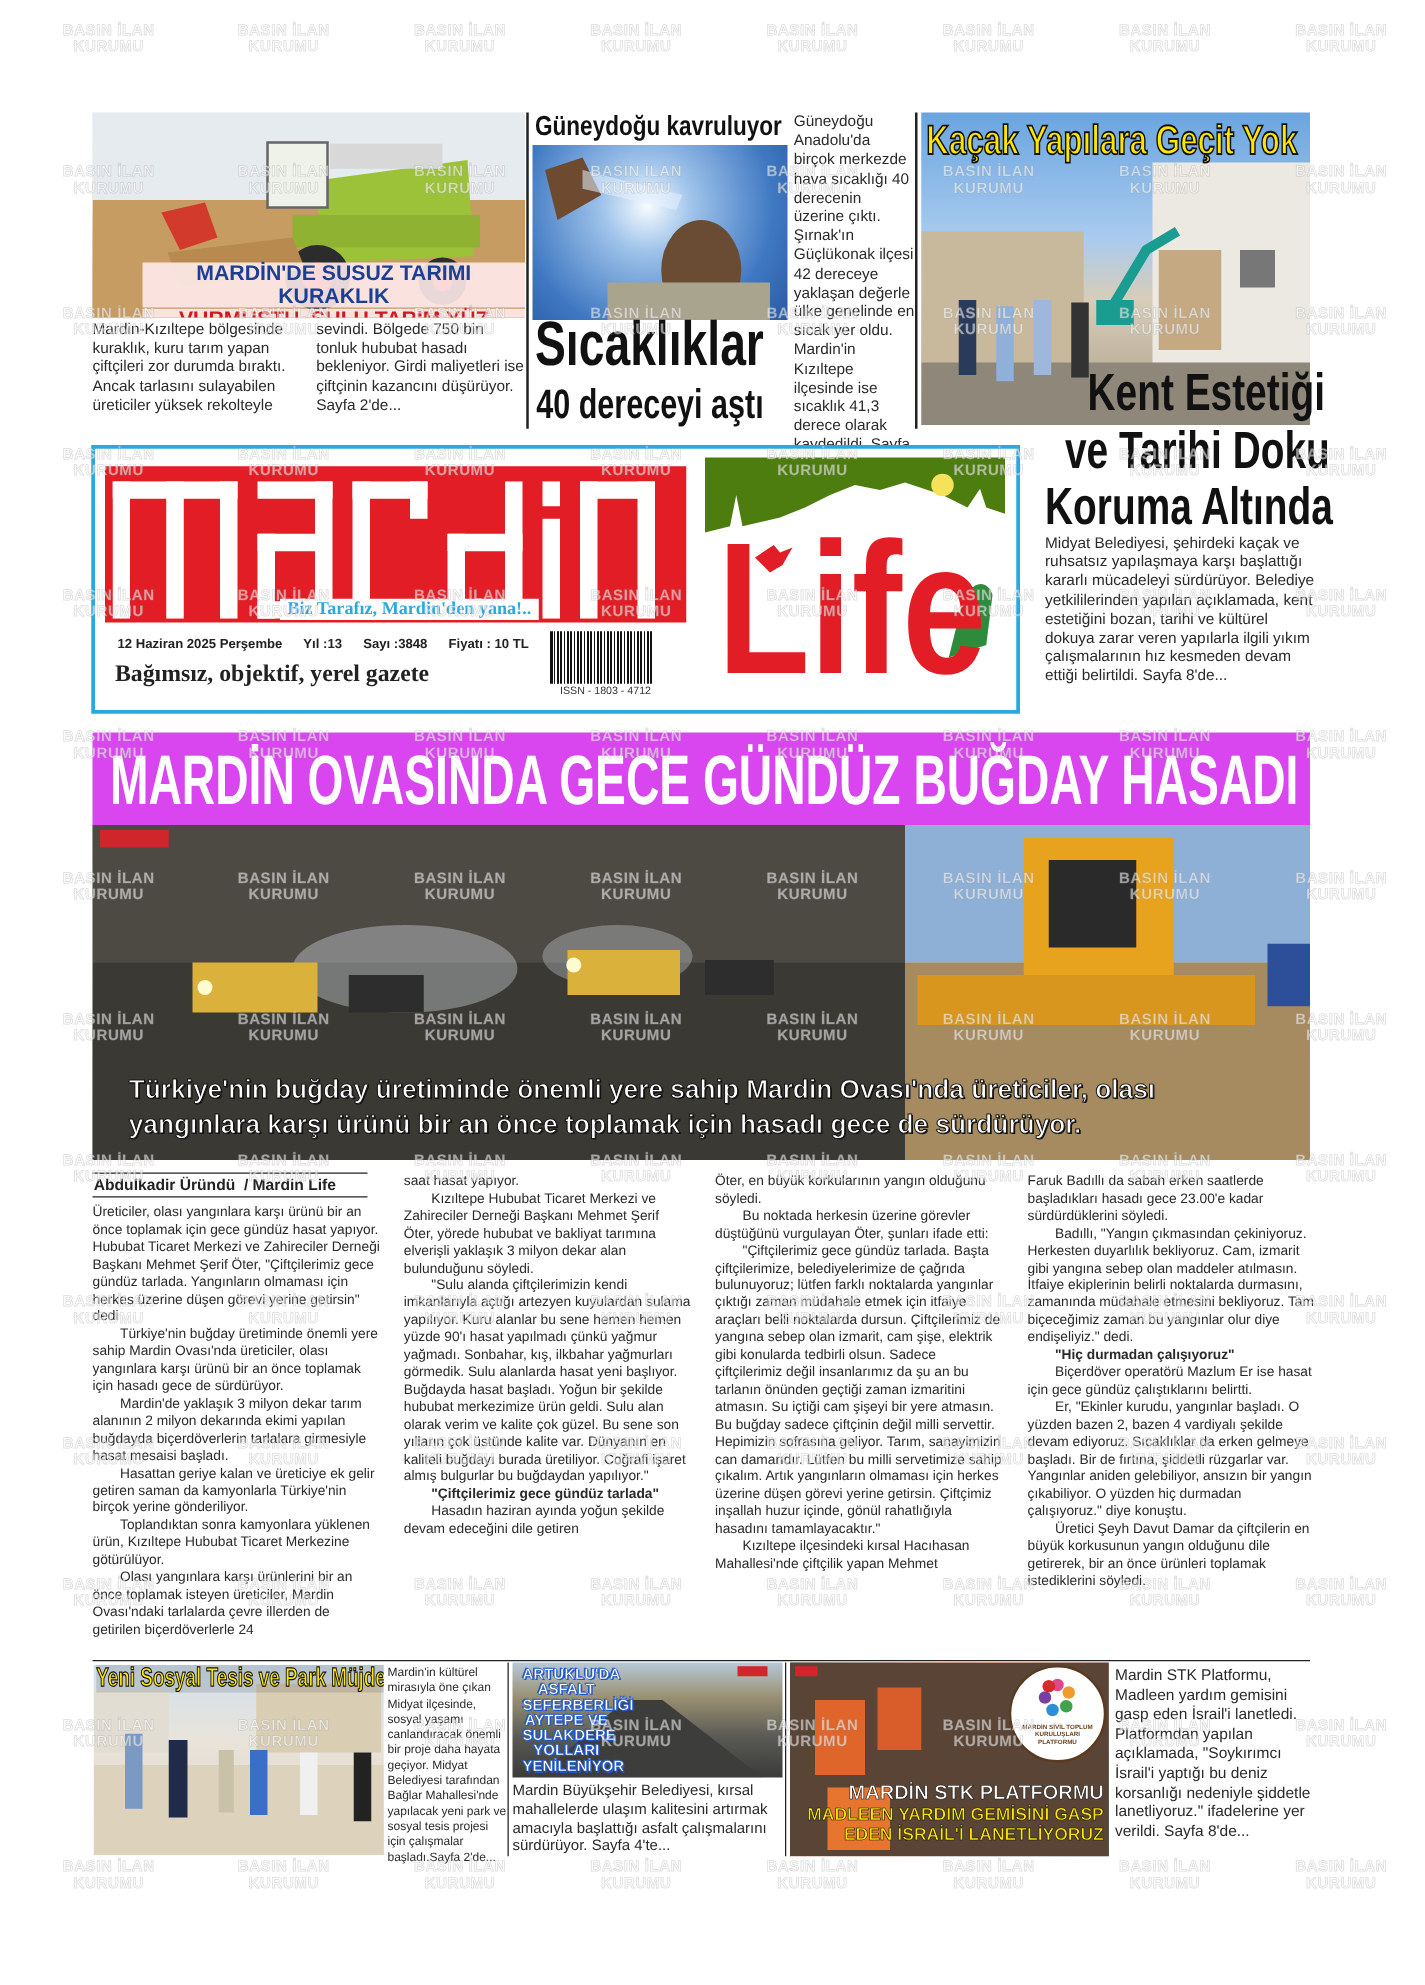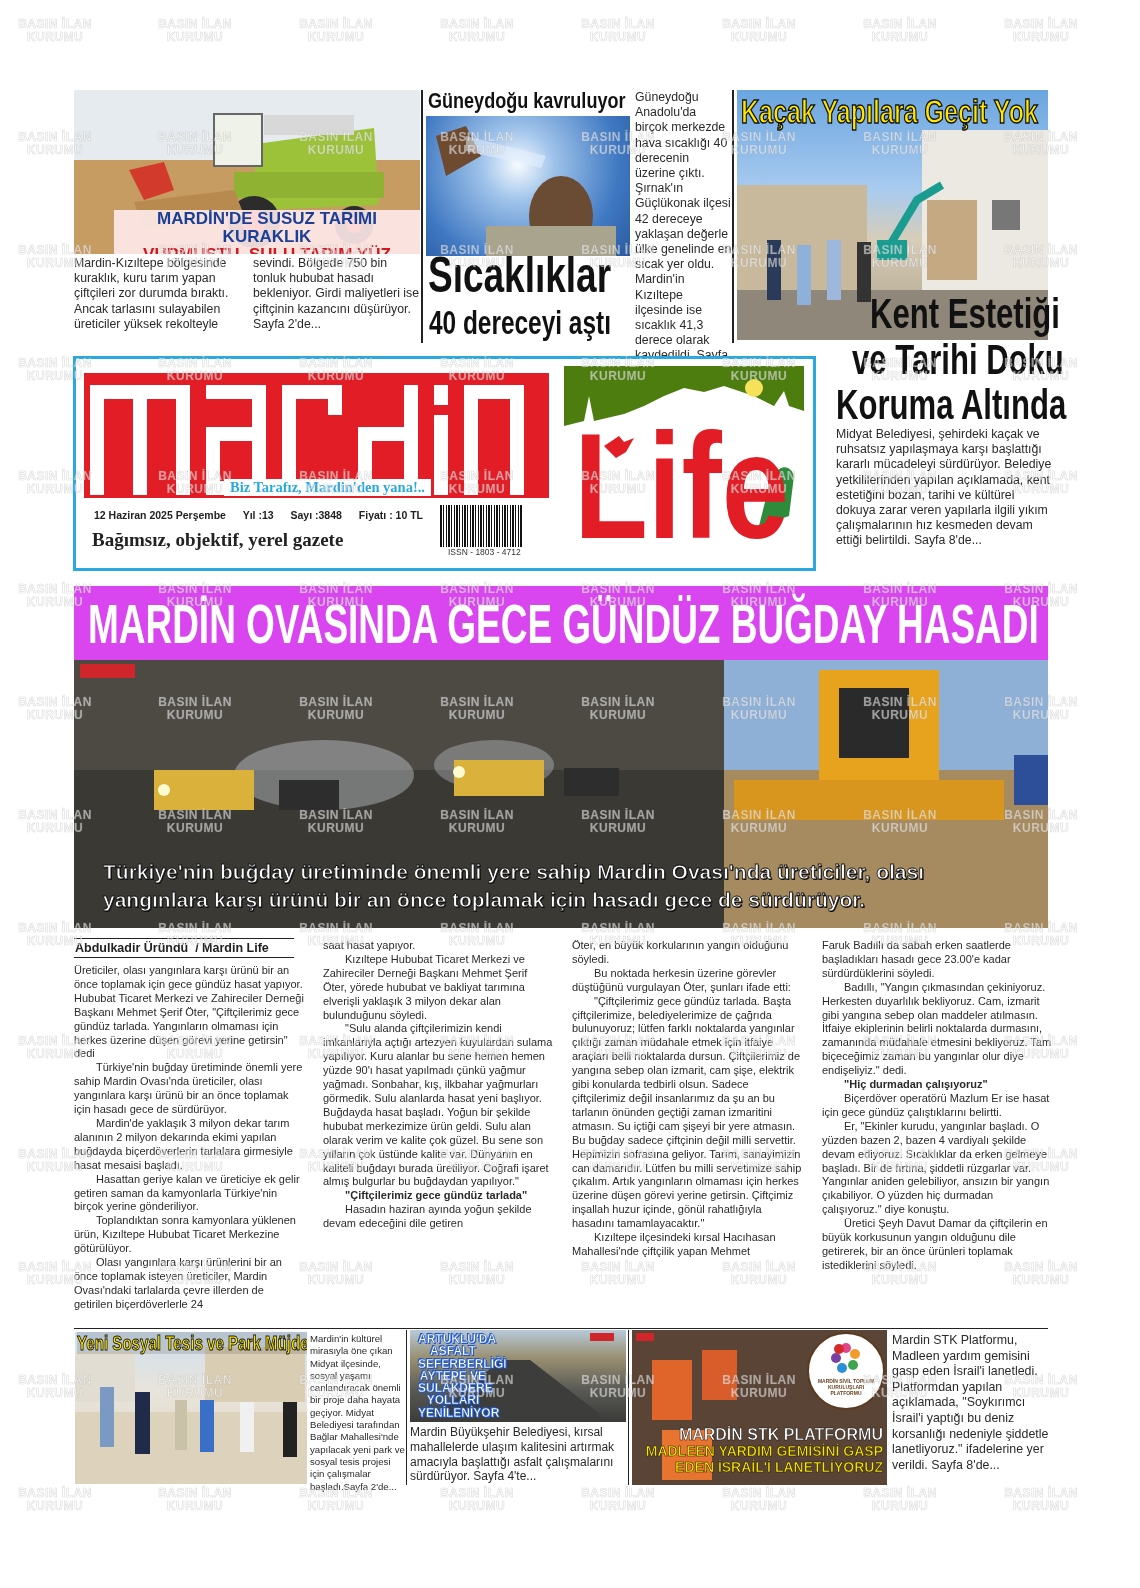--- a/index.html
+++ b/index.html
@@ -1,20 +1,20 @@
 <!DOCTYPE html>
 <html><head>
 <meta charset="utf-8">
 <style>
   * { box-sizing: border-box; margin: 0; padding: 0; }
   html, body { width: 1140px; height: 1588px; background: #ffffff; overflow: hidden; }
   body { position: relative; font-family: "Liberation Sans", sans-serif; color: #222; }
 
   .abs { position: absolute; }
-  .wm-layer { position: absolute; inset: 0; pointer-events: none; z-index: 50; }
+  .wm-layer { position: absolute; inset: 0; pointer-events: none; z-index: 50; margin-left: 32px; }
   .wm { position: absolute; width: 80px; text-align: center; font-family: "Liberation Sans", sans-serif;
         font-weight: bold; font-size: 12px; line-height: 13px; color: rgba(255,255,255,0.55);
         -webkit-text-stroke: 0.6px rgba(150,150,150,0.35); letter-spacing: 0.5px; }
 
   
   .photo { position: absolute; overflow: hidden; }
   .ph-field { background: linear-gradient(180deg,#dfe6ec 0%,#e7e4dd 35%,#c9a06b 60%,#a77c45 100%); }
   .ph-sky { background: radial-gradient(circle at 45% 35%, #f7fbff 0%, #9fc3ea 25%, #3f78c2 70%, #2a5aa0 100%); }
   .ph-demo { background: linear-gradient(180deg,#6aa5e0 0%,#a9cbef 40%,#d8cdb8 60%,#a89c86 100%); }
   .ph-night { background: linear-gradient(180deg,#4d4a45 0%,#6b665d 25%,#5d5850 45%,#3e3c37 70%,#2d2c29 100%); }

